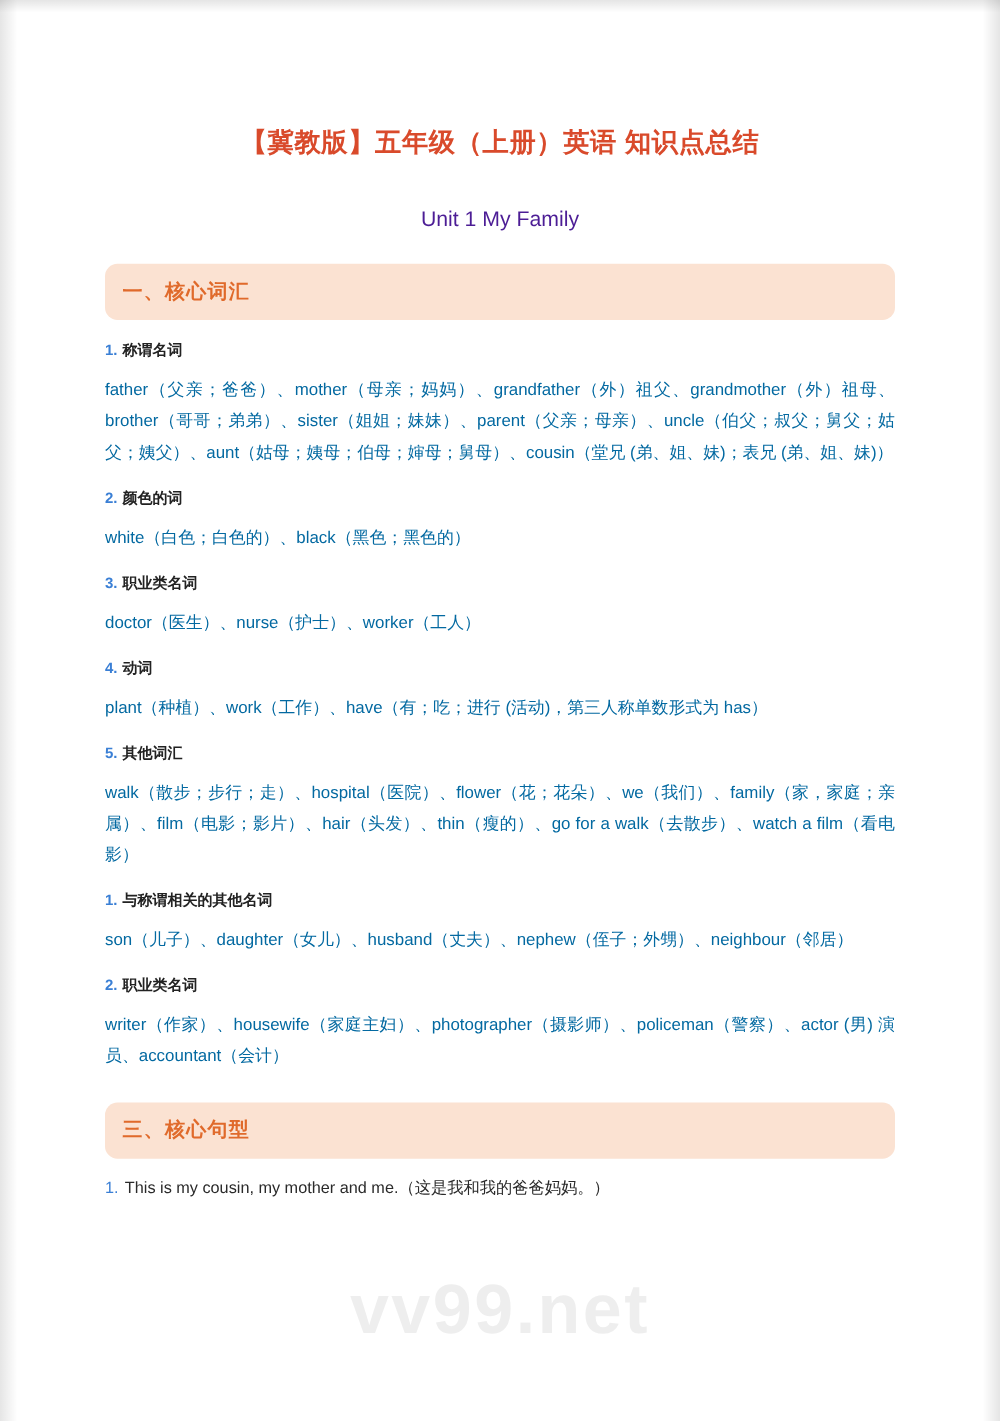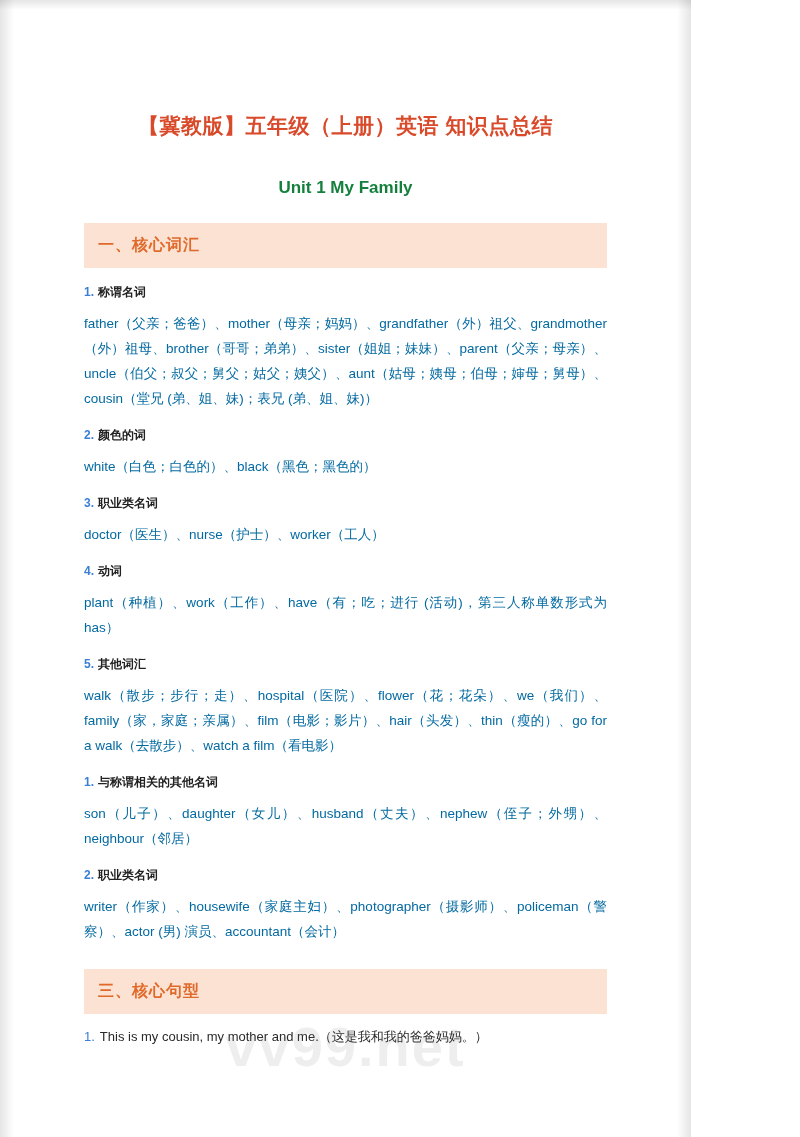--- a/index.html
+++ b/index.html
@@ -12,45 +12,45 @@
     background: #ffffff;
     font-family: "Liberation Sans", sans-serif;
     color: #222222;
     position: relative;
     overflow: hidden;
   }
   .page {
     position: absolute;
     left: 0;
     top: 0;
-    width: 691px;
+    width: 800px;
     height: 1137px;
     box-sizing: border-box;
-    padding: 16px 84px;
+    padding: 4px 84px;
   }
   .doc-title {
     text-align: center;
     font-size: 21px;
     font-weight: bold;
     color: #d94a2b;
     margin-top: 96px;
     letter-spacing: 0.5px;
   }
   .unit-title {
     text-align: center;
     font-size: 17px;
-    font-weight: bold;
-    color: #15803d;
+    font-weight: normal;
+    color: #4c1d95;
     margin-top: 38px;
   }
   .section-band {
     background: #fbe2d2;
     margin-top: 25px;
     padding: 12px 14px;
-    border-radius: 0;
+    border-radius: 10px;
   }
   .section-band .band-text {
     color: #e06a2b;
     font-size: 16px;
     font-weight: bold;
     letter-spacing: 1px;
   }
   .sub-head {
     margin-top: 16px;
     font-size: 12px;

